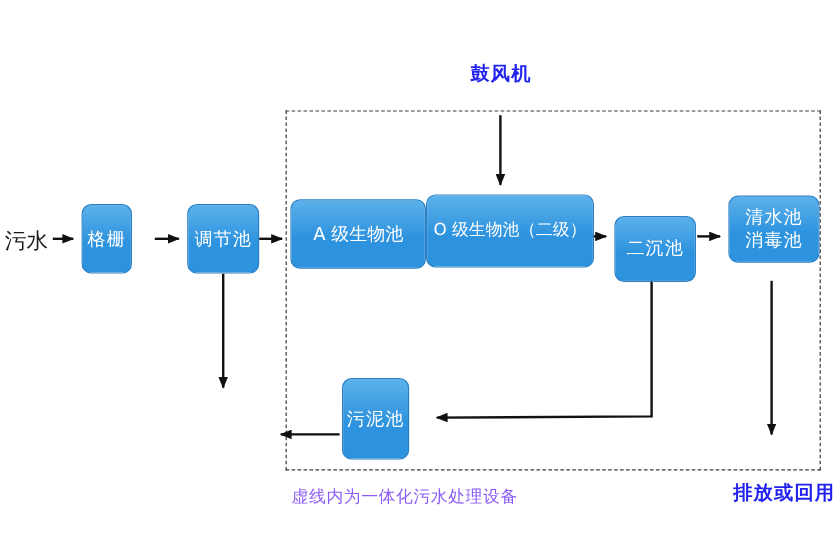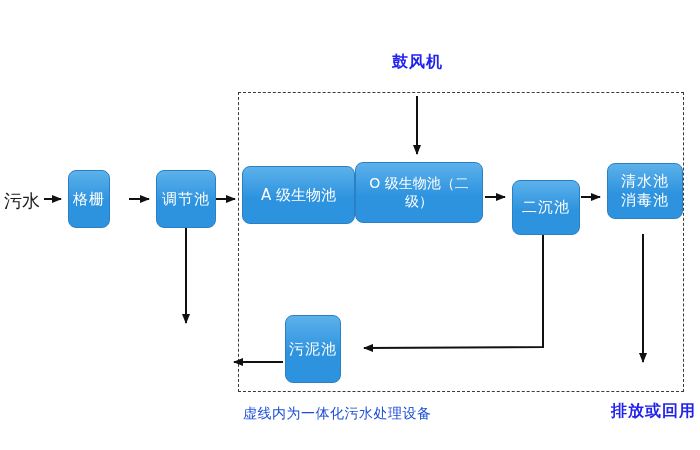--- a/index.html
+++ b/index.html
@@ -22,21 +22,21 @@
     border:1px solid var(--box-border,#2b80c5);
     border-radius:8px;
     color:var(--box-text,#fff);
     display:flex;flex-direction:column;align-items:center;justify-content:center;
     text-align:center;font-size:15px;line-height:1.25;
     letter-spacing:1px;
   }
   .lbl{position:absolute;white-space:nowrap;}
   .lbl-black{color:var(--text-black,#1b1b1b);font-weight:normal;}
   .lbl-blue{color:var(--annotation-blue,#2222ee);font-weight:bold;}
-  .caption{color:#1d4ed8;font-weight:normal;}
+  .caption{color:#8b5cf6;font-weight:normal;}
 </style>
 </head>
 <body>
 
 <div class="stage">
 
   <div class="boundary"></div>
 
   <svg class="arrows" width="700" height="450" viewBox="0 0 700 450">
     <defs>
@@ -62,21 +62,21 @@
   </div>
 
   <div class="node" style="left:156px;top:170px;width:60px;height:58px">
     <span>调节池</span>
   </div>
 
   <div class="node" style="left:242px;top:166px;width:113px;height:58px;letter-spacing:0;">
     <span>A 级生物池</span>
   </div>
 
-  <div class="node" style="left:355px;top:162px;width:128px;height:61px;font-size:14px;letter-spacing:0;">
+  <div class="node" style="left:355px;top:162px;width:140px;height:61px;font-size:14px;letter-spacing:0;">
     <span>O 级生物池（二级）</span>
   </div>
 
   <div class="node" style="left:512px;top:180px;width:68px;height:55px">
     <span>二沉池</span>
   </div>
 
   <div class="node" style="left:607px;top:163px;width:76px;height:56px">
     <span>清水池</span>
     <span>消毒池</span>

